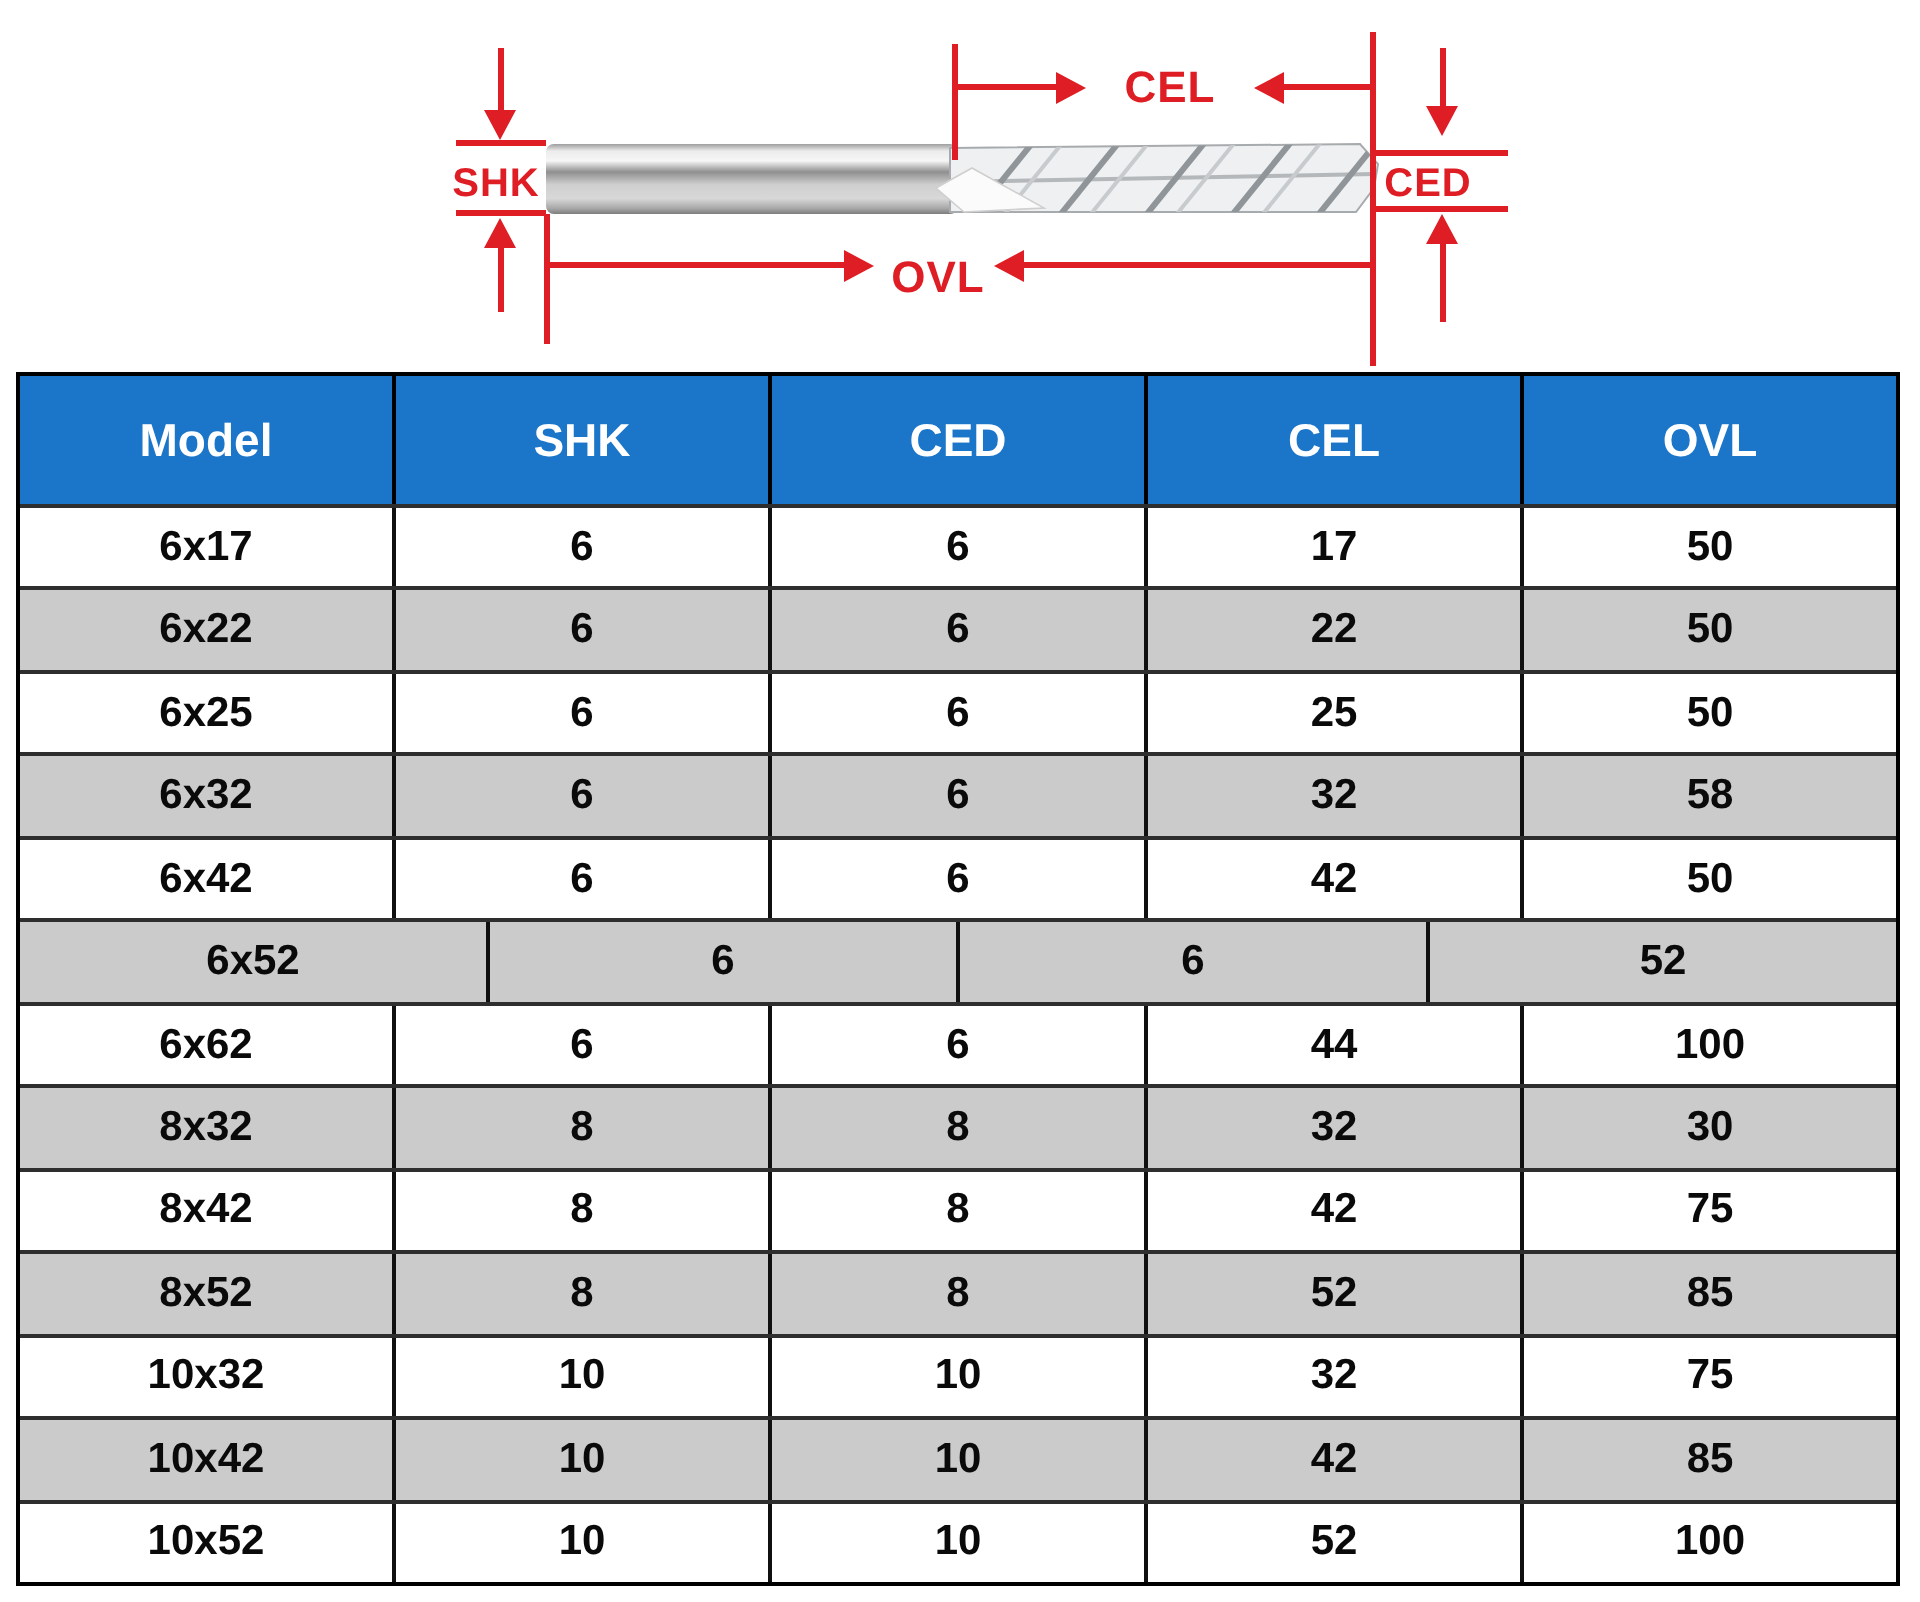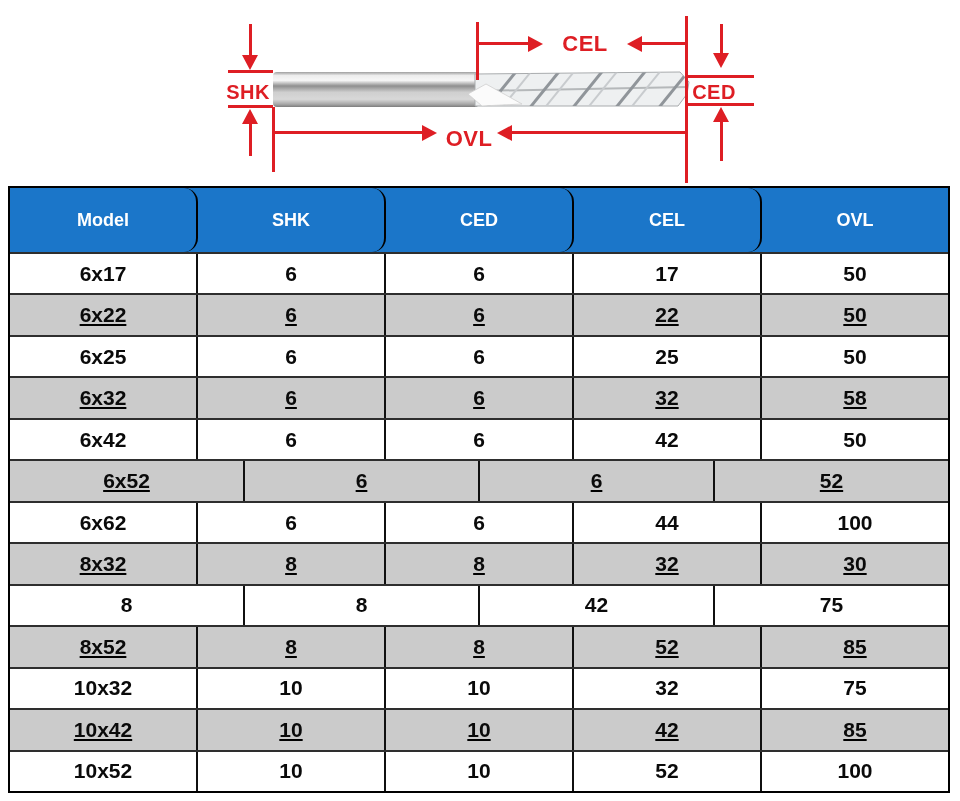--- a/index.html
+++ b/index.html
@@ -25,26 +25,26 @@
   .dim-label.small{font-size:20px;line-height:20px;}
   
   .spec-table{
     position:absolute;left:8px;top:186px;width:942px;height:607px;
     border:2px solid #000;box-sizing:border-box;display:flex;flex-direction:column;
     background:#fff;
   }
   .thead{flex:0 0 64px;display:flex;background:var(--blue);}
   .th{
     flex:1;display:flex;align-items:center;justify-content:center;
-    color:#ffffff;font-weight:bold;font-size:18px;border-right:2px solid #000;border-radius:14px;
+    color:#ffffff;font-weight:bold;font-size:23px;border-right:2px solid #000;
   }
   .th:last-child{border-right:none;}
   .tbody{flex:1;display:flex;flex-direction:column;justify-content:space-between;}
   .tr{flex:1;display:flex;background:#ffffff;border-top:2px solid #2e2e2e;}
-  .tr.alt{background:var(--grayrow);text-decoration:underline;}
+  .tr.alt{background:var(--grayrow);}
   .td{
     flex:1;display:flex;align-items:center;justify-content:center;
     color:#0a0a0a;font-weight:bold;font-size:21px;border-right:2px solid #101010;
   }
   .td:last-child{border-right:none;}
 </style>
 </head>
 <body>
 
 <div class="stage" style="--red: #DE1E24; --blue: #1B76C9; --grayrow: #CBCBCB;">
@@ -181,20 +181,21 @@
           <div class="td">100</div>
         </div>
         <div class="tr alt">
           <div class="td">8x32</div>
           <div class="td">8</div>
           <div class="td">8</div>
           <div class="td">32</div>
           <div class="td">30</div>
         </div>
         <div class="tr">
+          <div class="td">8x42</div>
           <div class="td">8</div>
           <div class="td">8</div>
           <div class="td">42</div>
           <div class="td">75</div>
         </div>
         <div class="tr alt">
           <div class="td">8x52</div>
           <div class="td">8</div>
           <div class="td">8</div>
           <div class="td">52</div>

